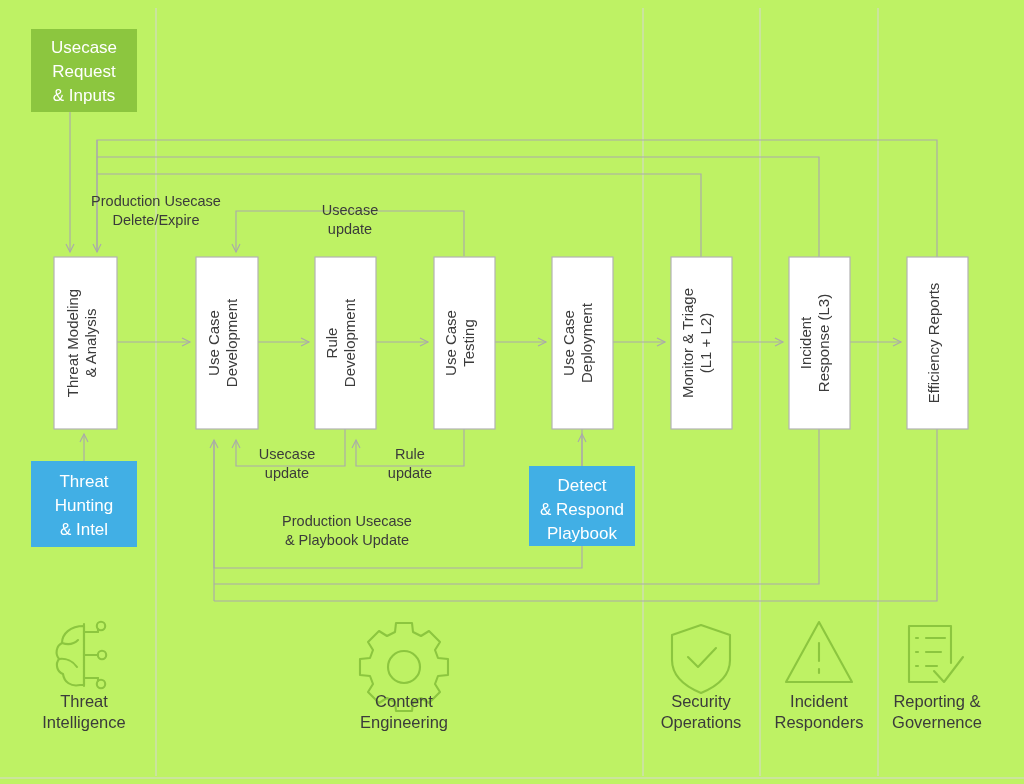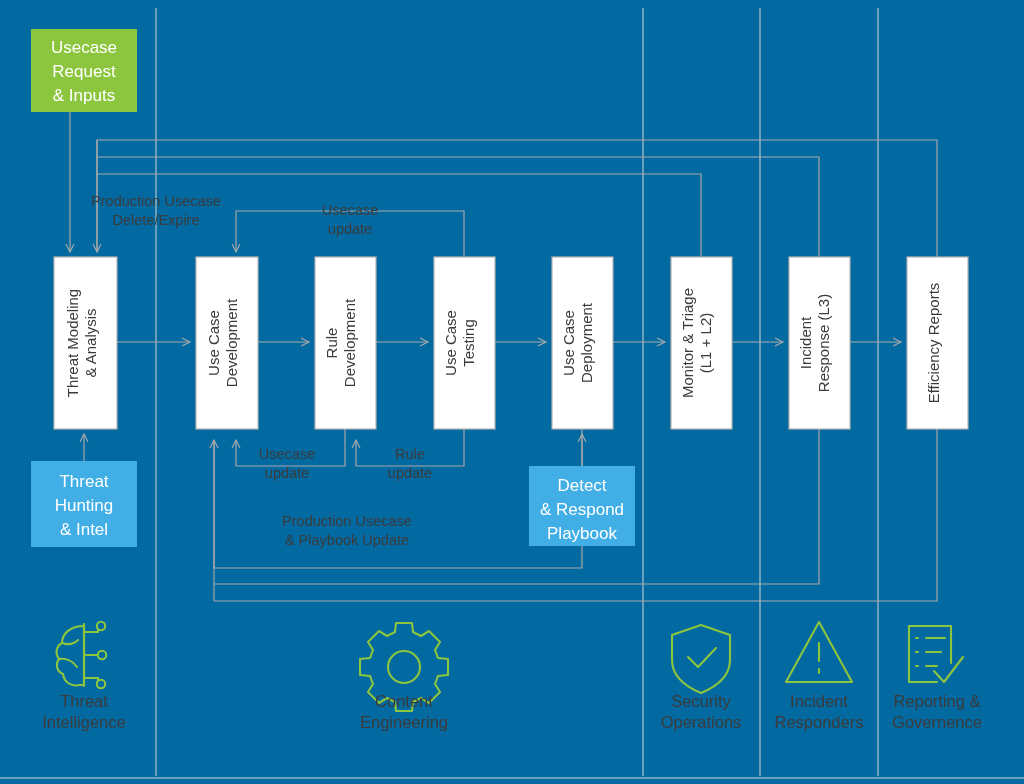--- a/index.html
+++ b/index.html
@@ -10,21 +10,21 @@
   body {
     font-family: "Liberation Sans", sans-serif;
     width: 1024px;
     height: 784px;
     overflow: hidden;
   }
   #diagram-root {
     position: relative;
     width: 1024px;
     height: 784px;
-    background: #0369a1;
+    background: #bef264;
   }
   svg.diagram-svg {
     position: absolute;
     left: 0;
     top: 0;
     width: 1024px;
     height: 784px;
   }
   .proc-box {
     fill: #ffffff;

